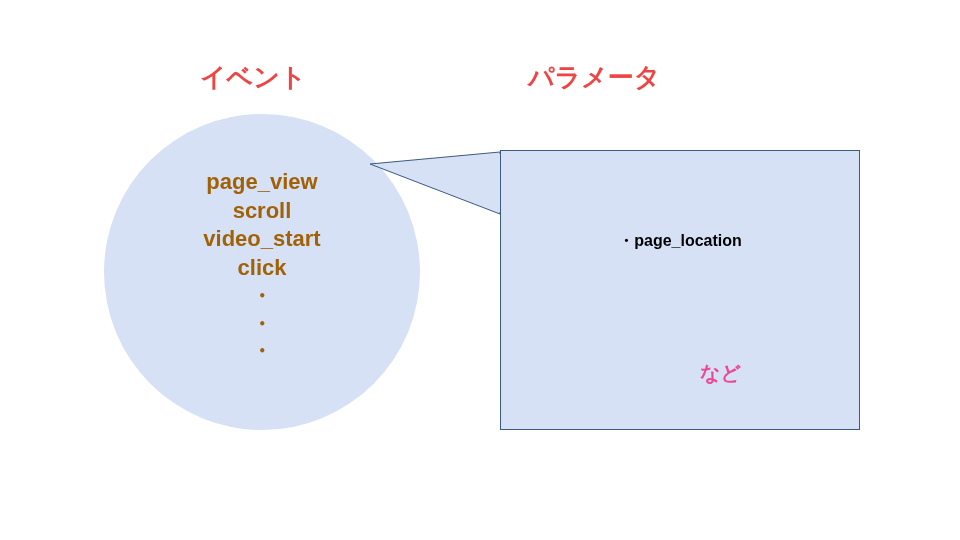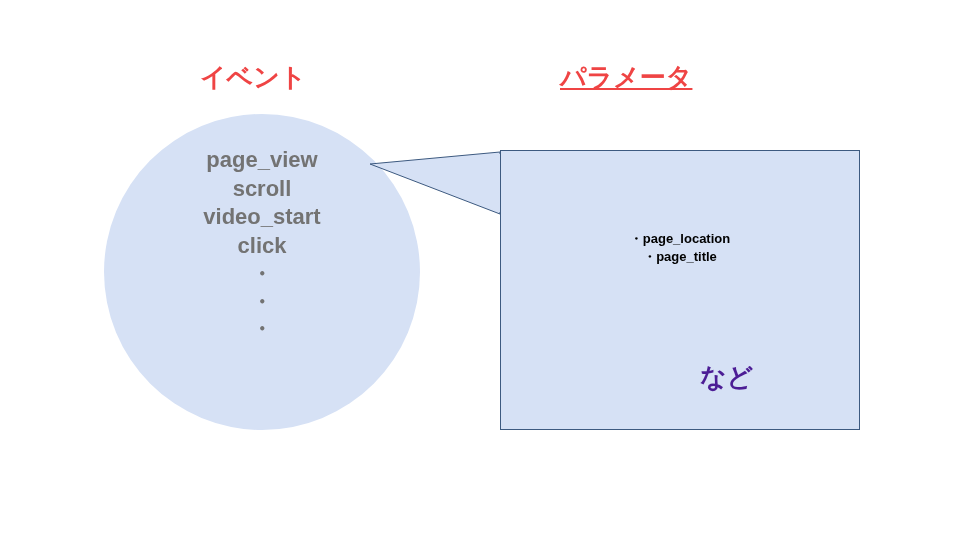--- a/index.html
+++ b/index.html
@@ -12,40 +12,40 @@
     position: relative;
     overflow: hidden;
   }
   .title {
     position: absolute;
     font-size: 26px;
     font-weight: 700;
     color: #ef4444;
   }
   .events-title { left: 200px; top: 60px; }
-  .params-title { left: 560px; top: 60px; text-decoration: underline; }
+  .params-title { left: 528px; top: 60px; }
 
   .circle {
     position: absolute;
     left: 104px;
     top: 114px;
     width: 316px;
     height: 316px;
     background: #d6e1f5;
     border-radius: 50%;
   }
   .events-list {
     position: absolute;
     left: 104px;
-    top: 146px;
+    top: 168px;
     width: 316px;
     text-align: center;
     font-size: 22px;
     font-weight: 700;
-    color: #737373;
+    color: #a16207;
     line-height: 1.3;
   }
 
   .callout {
     position: absolute;
     left: 500px;
     top: 150px;
     width: 360px;
     height: 280px;
     background: #d6e1f5;
@@ -59,32 +59,32 @@
     width: 140px;
     height: 100px;
     overflow: visible;
   }
   .params-list {
     position: absolute;
     left: 500px;
     top: 230px;
     width: 360px;
     text-align: center;
-    font-size: 13px;
+    font-size: 16px;
     font-weight: 700;
     color: #000;
     line-height: 1.35;
   }
   .params-etc {
     position: absolute;
     left: 700px;
     top: 360px;
-    font-size: 26px;
+    font-size: 20px;
     font-weight: 700;
-    color: #4c1d95;
+    color: #ec4899;
   }
   .dots {
     font-size: 22px;
     font-weight: 700;
     line-height: 1.25;
   }
 </style>
 </head>
 <body>
 
@@ -106,16 +106,15 @@
 
 <svg class="callout-pointer" width="140" height="110">
   <polygon points="0,14 130,2 130,64" fill="#d6e1f5" stroke="#3d5a80" stroke-width="1"></polygon>
   <polygon points="128,4 132,4 132,62 128,62" fill="#d6e1f5"></polygon>
 </svg>
 
 <div class="callout"></div>
 
 <div class="params-list">
   <div><span>・</span><span>page_location</span></div>
-  <div><span>・</span><span>page_title</span></div>
 </div>
 
 <div class="params-etc">など</div>
 
 </body></html>

